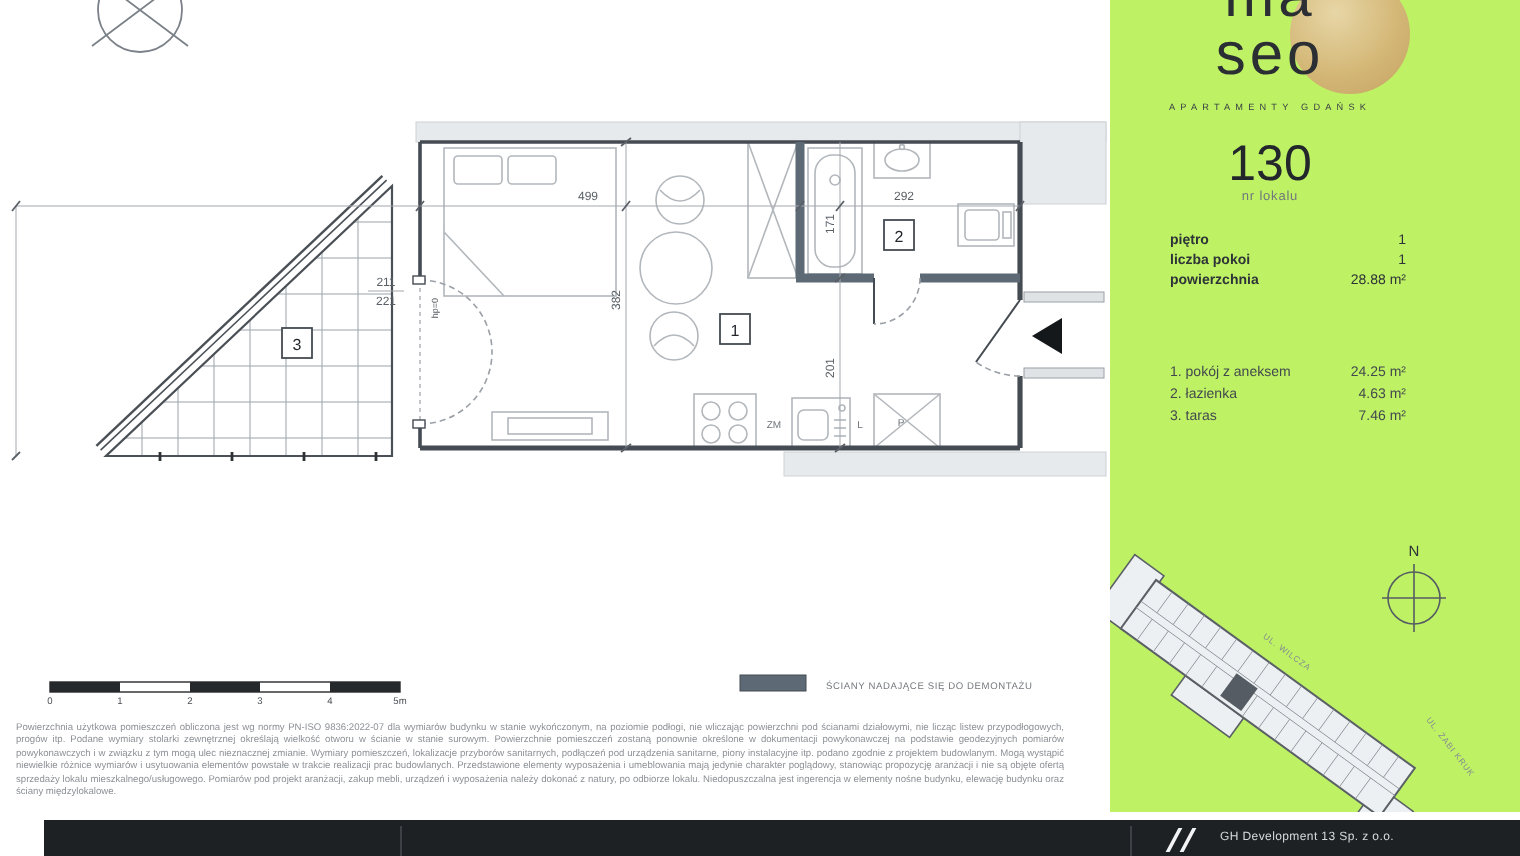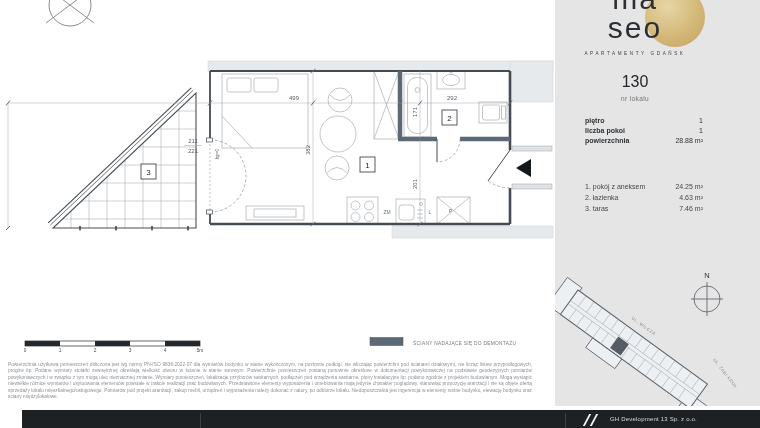--- a/index.html
+++ b/index.html
@@ -2,37 +2,37 @@
 <html><head>
 <meta charset="utf-8">
 <style>
   * { margin:0; padding:0; box-sizing:border-box; }
   html,body { background:#fff; }
   .page {
     position:relative; width:760px; height:428px; overflow:hidden;
     background:#ffffff; font-family:"Liberation Sans", sans-serif;
   }
   
-  .panel { position:absolute; left:555px; top:0; width:205px; height:406px; background:#e5e5e5; }
+  .panel { position:absolute; left:555px; top:0; width:205px; height:406px; background:#bef264; }
   .logo { position:absolute; top:-16px; left:0; width:160px; text-align:center; z-index:2; }
   .logo .l1, .logo .l2 {
     display:block; font-size:30px; line-height:29px; font-weight:300;
     letter-spacing:2px; color:#2b2f33;
   }
   .gold-circle {
     position:absolute; left:90px; top:-13px; width:60px; height:60px; border-radius:50%;
     background:radial-gradient(circle at 38% 32%, #e7d6a6 0%, #d4b878 55%, #c4a160 100%);
     z-index:1;
   }
   .tagline {
     position:absolute; top:51px; left:0; width:160px; text-align:center;
     font-size:4.6px; letter-spacing:2.6px; color:#3a3f45; z-index:2;
   }
   .unit-no { position:absolute; top:69px; left:0; width:160px; text-align:center; }
-  .unit-no .num { font-size:16px; color:#23272b; line-height:26px; }
+  .unit-no .num { font-size:25px; color:#23272b; line-height:26px; }
   .unit-no .lbl { font-size:6.5px; color:#70767c; letter-spacing:.4px; }
   .details { position:absolute; top:116px; left:30px; width:118px; }
   .details .row { display:flex; justify-content:space-between; font-size:7px; line-height:10px; color:#2e3338; }
   .details .row .lab { font-weight:bold; }
   .rooms { position:absolute; top:181px; left:30px; width:118px; }
   .rooms .row { display:flex; justify-content:space-between; font-size:7px; line-height:11px; color:#43484e; }
   .panel-svg { position:absolute; left:0; top:260px; }
   
   .plan-svg { position:absolute; left:0; top:0; }
   

